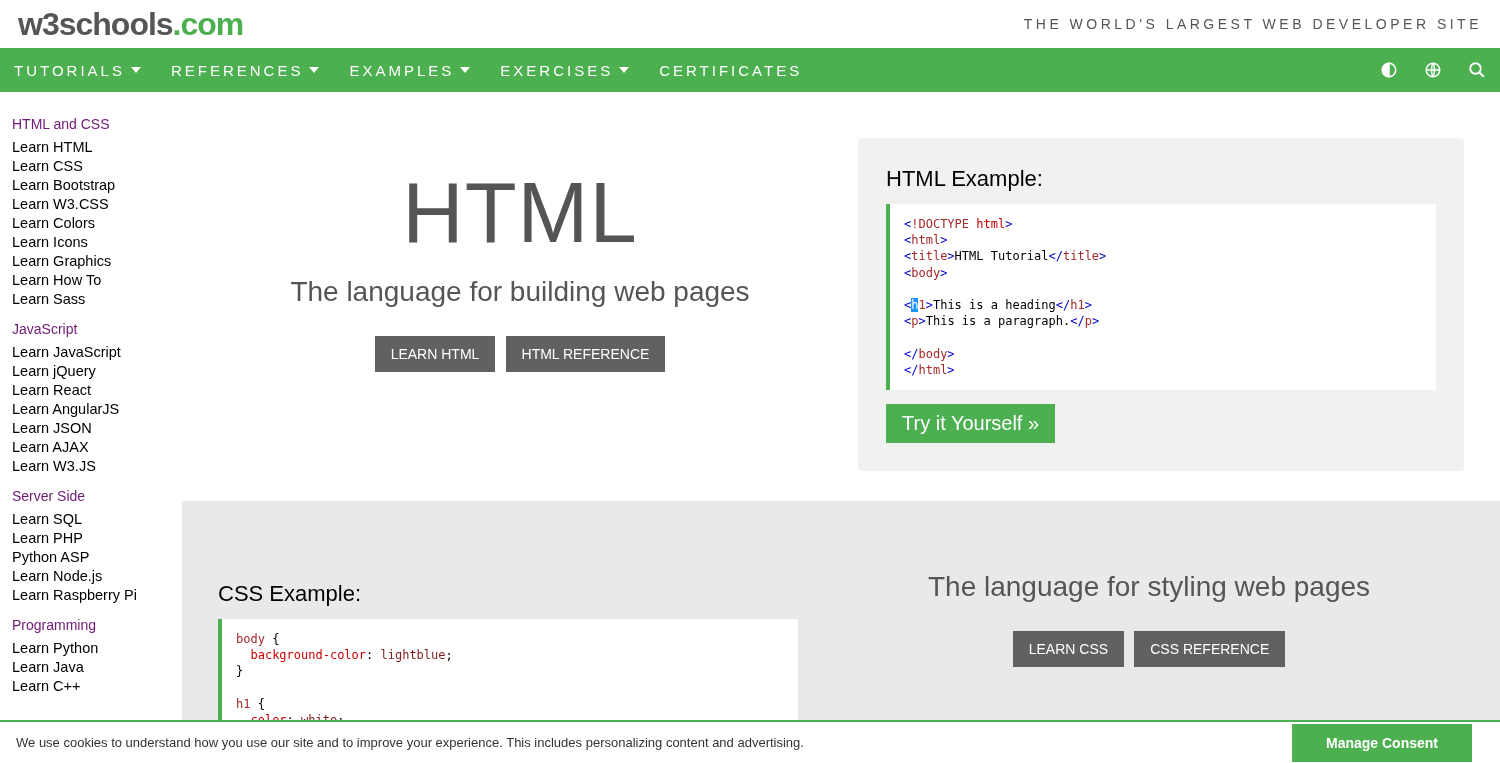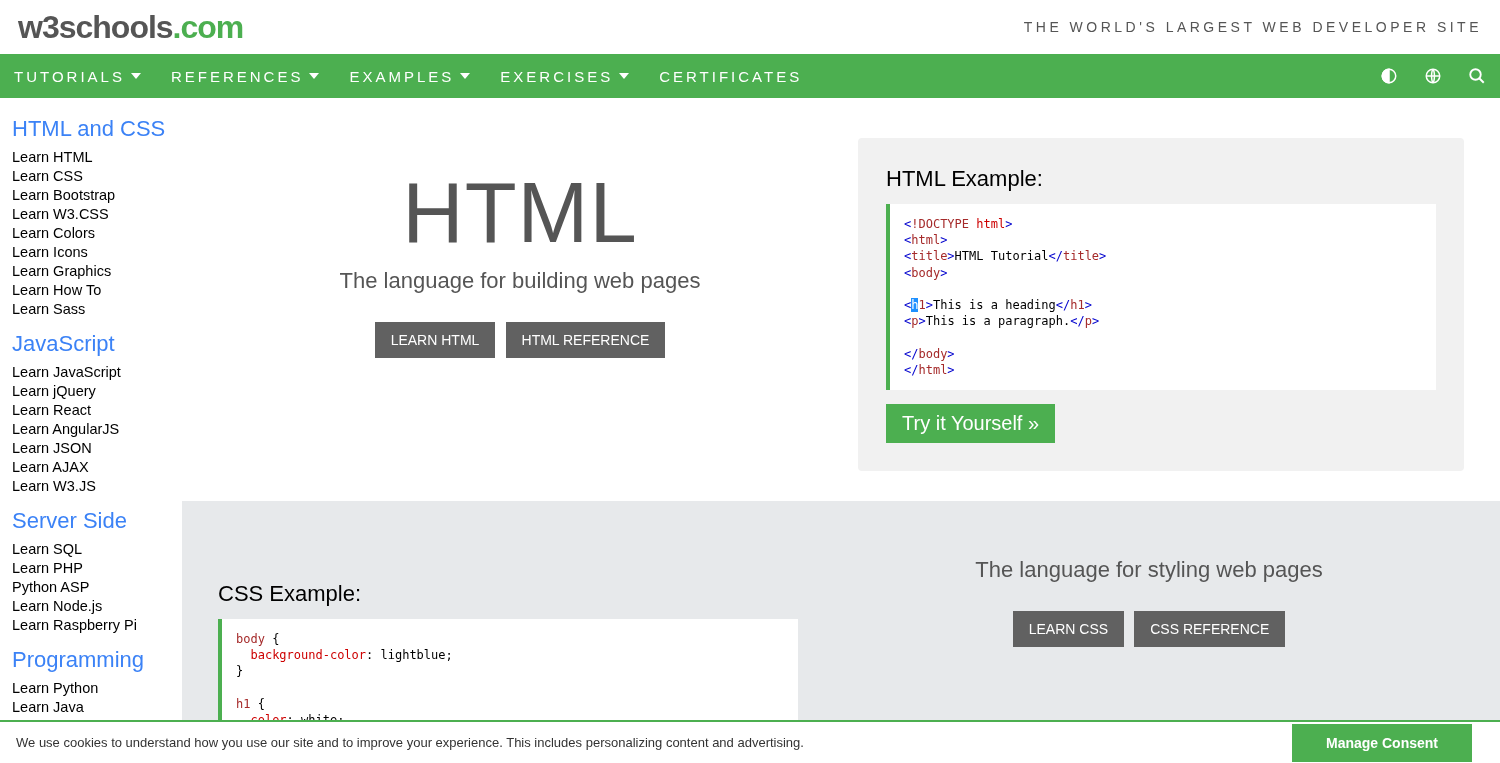--- a/index.html
+++ b/index.html
@@ -1,63 +1,63 @@
 <!DOCTYPE html>
 <html><head>
 <meta charset="utf-8">
 <style>
 * { margin: 0; padding: 0; box-sizing: border-box; }
 body { font-family: Verdana, sans-serif; font-size: 15px; color: #000; overflow: hidden; width: 1500px; height: 763px; position: relative; }
 
 
-.header { height: 54px; display: flex; align-items: center; justify-content: space-between; padding: 0 18px; background: #fff; }
+.header { height: 48px; display: flex; align-items: center; justify-content: space-between; padding: 0 18px; background: #fff; }
 .logo { font-family: "Segoe UI", Arial, sans-serif; font-size: 32px; font-weight: bold; letter-spacing: -1px; }
 .logo .w { color: #555; }
 .logo .dot { color: #4CAF50; }
 .tagline { font-family: "Segoe UI", Arial, sans-serif; font-size: 14px; letter-spacing: 3.5px; color: #555; }
 
 
 .topnav { background: #4CAF50; height: 44px; display: flex; align-items: center; padding: 8px 14px; font-family: "Segoe UI", Arial, sans-serif; }
 .topnav-left { display: flex; gap: 30px; }
 .topnav-item { color: #fff; font-size: 15px; letter-spacing: 3px; cursor: pointer; display: flex; align-items: center; gap: 6px; }
 .topnav-right { margin-left: auto; display: flex; gap: 26px; align-items: center; }
 .topnav-right .icon { color: #fff; cursor: pointer; }
 .caret { display: inline-block; width: 0; height: 0; border-left: 5px solid transparent; border-right: 5px solid transparent; border-top: 6px solid #fff; }
 
 
 .sidenav { position: absolute; top: 98px; left: 0; width: 182px; height: calc(763px - 98px); overflow: hidden; background: #fff; padding: 12px 14px 0 12px; }
-.sidenav h2 { font-family: "Segoe UI", Arial, sans-serif; font-size: 22px; font-weight: 400; margin: 12px 0 6px 0; color: #3b82f6; }
+.sidenav h2 { font-family: "Segoe UI", Arial, sans-serif; font-size: 14px; font-weight: 400; margin: 12px 0 6px 0; color: #701a75; }
 .sidenav h2.first { margin-top: 6px; }
 .sidenav a { display: block; font-size: 14.5px; line-height: 19px; color: #000; text-decoration: none; cursor: pointer; padding: 0; }
 
 
 .main { position: absolute; top: 98px; left: 182px; right: 0; height: calc(763px - 98px); overflow: hidden; background: #fff; }
 .section-html { display: flex; }
 .intro-block { flex: 1; text-align: center; padding-top: 66px; }
 .intro-block h1 { font-family: "Segoe UI", Arial, sans-serif; font-size: 85px; font-weight: 400; color: #555; margin-bottom: 6px; letter-spacing: 1px; }
-.intro-block p { font-family: "Segoe UI", Arial, sans-serif; font-size: 22px; color: #555; margin-bottom: 28px; }
+.intro-block p { font-family: "Segoe UI", Arial, sans-serif; font-size: 28px; color: #555; margin-bottom: 28px; margin-top: 14px; }
 .btn-gray { display: inline-block; background: #616161; color: #fff; padding: 10px 16px; font-size: 14px; font-family: Verdana, sans-serif; border: none; cursor: pointer; margin: 0 3px; }
 
 
 .example-panel { background: #f1f1f1; border-radius: 4px; padding: 28px; margin: 40px 36px 30px 0; width: 606px; }
 .example-panel h3 { font-family: "Segoe UI", Arial, sans-serif; font-size: 22px; font-weight: 400; margin-bottom: 12px; }
 .code-box { background: #fff; border-left: 4px solid #4CAF50; padding: 12px 14px; font-family: Consolas, monospace; font-size: 12px; line-height: 1.35; white-space: pre; overflow: hidden; }
 .btn-green { display: inline-block; background: #4CAF50; color: #fff; padding: 8px 16px; font-size: 20px; font-family: Verdana, sans-serif; border: none; cursor: pointer; margin-top: 14px; }
 
 
 .section-css { background: #e7e9eb; display: flex; min-height: 300px; }
 .section-css .example-panel { background: transparent; margin: 56px 0 0 36px; width: 580px; padding: 0; }
 .section-css .example-panel h3 { margin-bottom: 12px; margin-top: 24px; }
 .section-css .intro-block { padding-top: 56px; }
 
 .cc-brown { color: #a52a2a; }
 .cc-blue { color: #0000cd; }
 .cc-red { color: #cd0000; }
 .cc-black { color: #000; }
-.cc-mediumblue { color: #000000; }
+.cc-mediumblue { color: #7f1d1d; }
 .hl { background: #1e90ff; color: #fff; }
 
 
 .cookiebar { position: absolute; bottom: 0; left: 0; right: 0; height: 43px; background: #fff; border-top: 2px solid #4CAF50; display: flex; align-items: center; padding: 16px 16px; font-family: Arial, sans-serif; font-size: 13px; color: #333; }
 .cookiebar .btn-consent { margin-left: auto; background: #4CAF50; color: #fff; border: none; padding: 11px 34px; font-size: 14px; font-weight: bold; cursor: pointer; margin-right: 12px; }
 
 svg { display: block; }
 </style>
 </head>
 <body>

